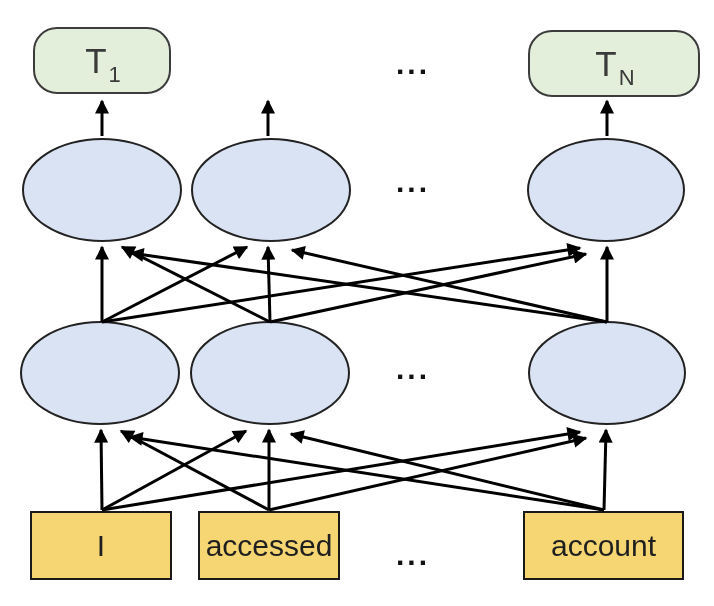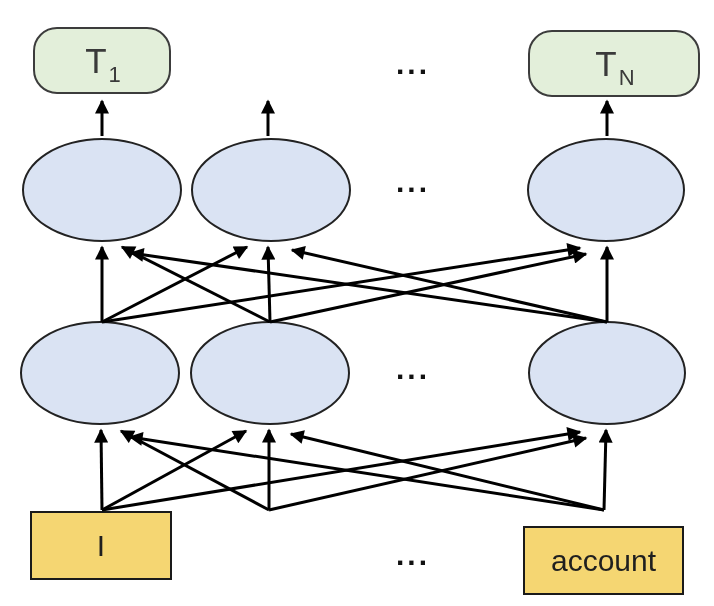--- a/index.html
+++ b/index.html
@@ -95,18 +95,21 @@
   <div class="dots" style="left:391px;top:167px;">...</div>
 
   <div class="node ellipse" style="left:20px;top:321px;width:160px;height:104px;"></div>
   <div class="node ellipse" style="left:190px;top:321px;width:160px;height:104px;"></div>
   <div class="node ellipse" style="left:528px;top:321px;width:158px;height:104px;"></div>
   <div class="dots" style="left:391px;top:354px;">...</div>
 
   <div class="node in-box" style="left:30px;top:511px;width:142px;height:69px;">
     <span>I</span>
   </div>
-  <div class="node in-box" style="left:523px;top:511px;width:161px;height:69px;margin-top:15px;">
+  <div class="node in-box" style="left:198px;top:511px;width:142px;height:69px;">
+    <span>accessed</span>
+  </div>
+  <div class="node in-box" style="left:523px;top:511px;width:161px;height:69px;">
     <span>account</span>
   </div>
   <div class="dots" style="left:391px;top:540px;">...</div>
 
 </div>
 
 </body></html>

